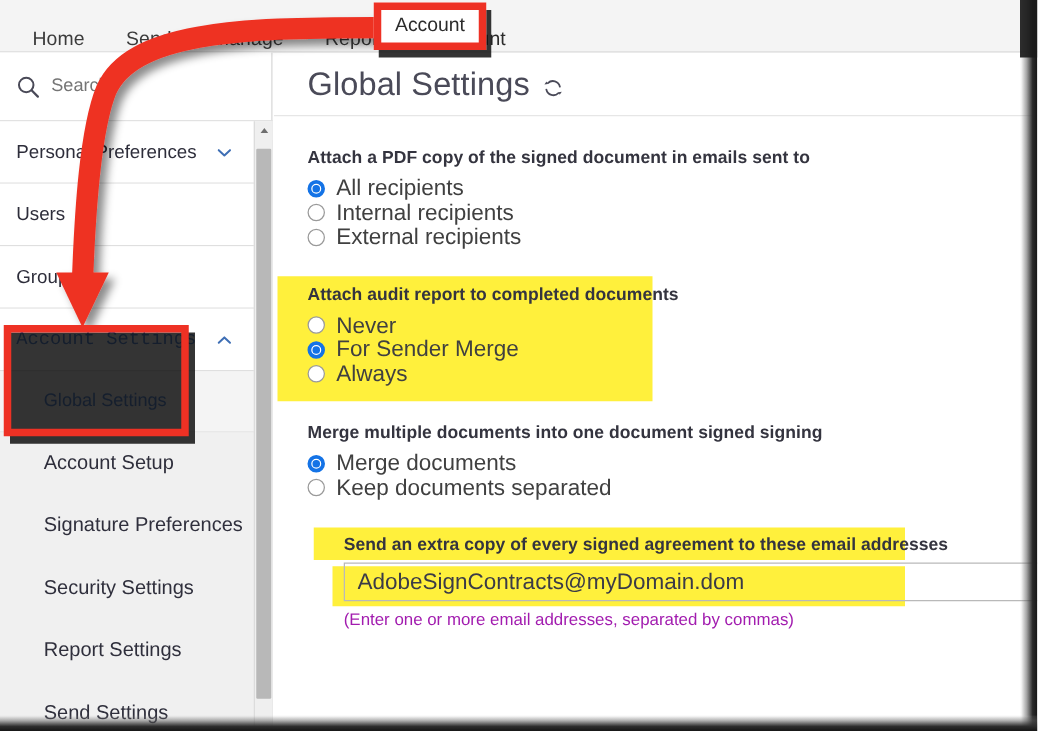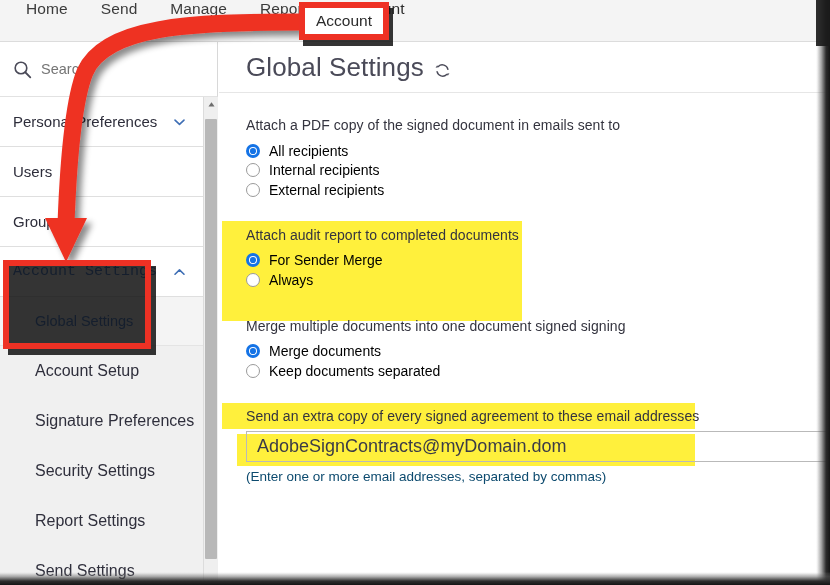--- a/index.html
+++ b/index.html
@@ -53,21 +53,21 @@
   .topnav {
     position: absolute;
     top: 0; left: 0;
     width: 830px; height: 41px;
     background: #f4f4f4;
     border-bottom: 1px solid #dcdcdc;
     z-index: 5;
   }
   .topnav-inner {
     display: flex;
-    align-items: flex-start;
+    align-items: flex-end;
     height: 41px;
     padding-left: 26px;
     gap: 33px;
   }
   .nav-item {
     font-size: 15.5px;
     color: #3b3b3b;
     letter-spacing: 0.1px;
     white-space: nowrap;
     font-family: "Liberation Sans", sans-serif;
@@ -209,21 +209,21 @@
     margin-top: 9px;
     margin-left: 0;
     width: 611px;
     height: 1px;
     background: #e6e6e6;
   }
 
   .section { position: relative; padding-left: 27px; }
   .sec-title {
     font-size: 14px;
-    font-weight: normal;
+    font-weight: bold;
     color: #34343f;
     font-family: "Liberation Sans", sans-serif;
     letter-spacing: 0.05px;
   }
   .radio-list { margin-top: 8px; }
   .radio-row {
     display: flex;
     align-items: center;
     height: 19.5px;
     gap: 9px;
@@ -243,22 +243,22 @@
     background: #ffffff;
   }
   .radio.on::after {
     content: "";
     position: absolute;
     inset: 1.2px;
     border-radius: 50%;
     background: #1473e6;
   }
   .radio-label {
-    font-size: 14px;
-    color: #000000;
+    font-size: 18px;
+    color: #404040;
     font-family: "Liberation Sans", sans-serif;
   }
   .hl-block {
     position: absolute;
     background: #fff03c;
     z-index: 1;
   }
   .sec-content { position: relative; z-index: 2; }
 
   .email-input-wrap {
@@ -276,21 +276,21 @@
     font-size: 18px;
     color: #3b3b47;
     font-family: "Liberation Sans", sans-serif;
     padding-left: 10px;
     outline: none;
     z-index: 3;
   }
   .email-hint {
     margin-top: 7px;
     font-size: 13.5px;
-    color: #0c4a6e;
+    color: #a21caf;
     font-family: "Liberation Sans", sans-serif;
   }
 
   
   .anno { position: absolute; z-index: 30; pointer-events: none; }
   .red-box {
     position: absolute;
     border: 6px solid #ee3124;
     box-sizing: border-box;
     z-index: 30;
@@ -426,20 +426,24 @@
         </div>
       </div>
     </div>
 
     <div class="section" style="margin-top:27px;">
       <div class="hl-block" style="left:3px; top:-6px; width:300px; height:100px;"></div>
       <div class="sec-content">
         <div class="sec-title">Attach audit report to completed documents</div>
         <div class="radio-list">
           <div class="radio-row">
+            <span class="radio"></span>
+            <span class="radio-label">Never</span>
+          </div>
+          <div class="radio-row">
             <span class="radio on"></span>
             <span class="radio-label">For Sender Merge</span>
           </div>
           <div class="radio-row">
             <span class="radio"></span>
             <span class="radio-label">Always</span>
           </div>
         </div>
       </div>
     </div>
@@ -453,21 +457,21 @@
             <span class="radio-label">Merge documents</span>
           </div>
           <div class="radio-row">
             <span class="radio"></span>
             <span class="radio-label">Keep documents separated</span>
           </div>
         </div>
       </div>
     </div>
 
-    <div class="section" style="margin-top:27px;">
+    <div class="section" style="margin-top:27px;margin-left:29px;">
       <div class="hl-block" style="left:3px; top:-5px; width:473px; height:26px;"></div>
       <div class="hl-block" style="left:18px; top:26px; width:458px; height:32px;"></div>
       <div class="sec-content">
         <div class="sec-title">Send an extra copy of every signed agreement to these email addresses</div>
         <div class="email-input-wrap">
           <input class="email-input" type="text" value="AdobeSignContracts@myDomain.dom" style="">
         </div>
         <div class="email-hint">(Enter one or more email addresses, separated by commas)</div>
       </div>
     </div>

